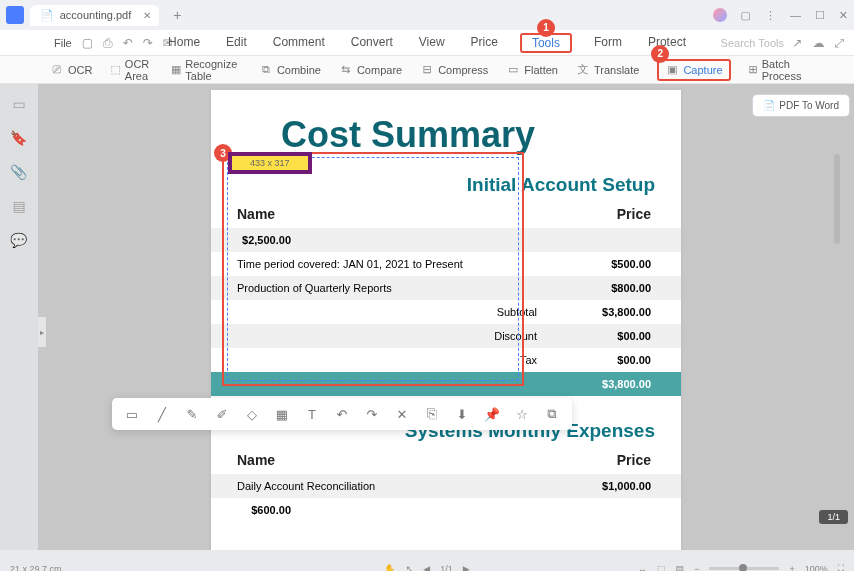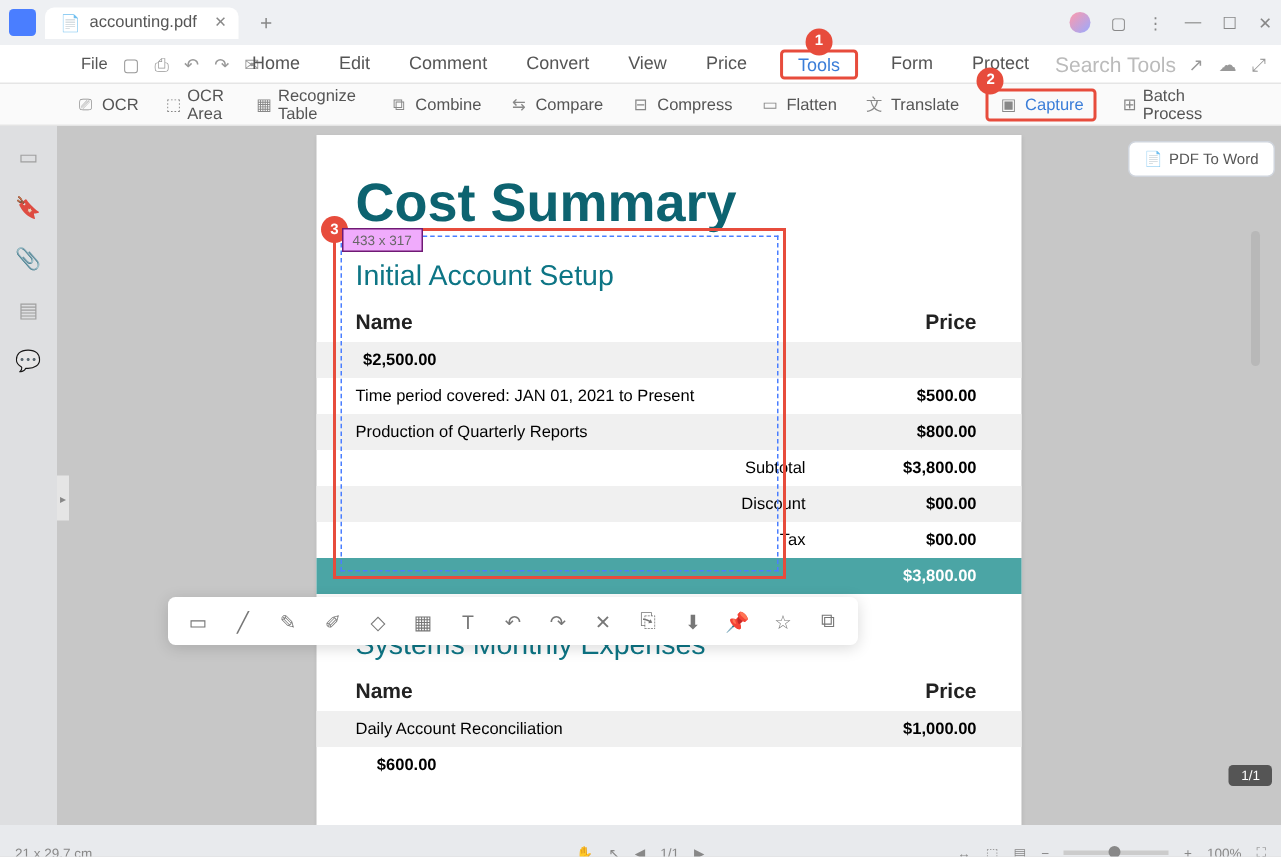--- a/index.html
+++ b/index.html
@@ -15,56 +15,56 @@
 .title-badge { width: 14px; height: 14px; border-radius: 50%; background: linear-gradient(135deg, #f9a, #9af); }
 
 .menubar { height: 26px; background: #fff; display: flex; align-items: center; padding: 0 10px; border-bottom: 1px solid #e5e5e5; position: relative; }
 .file-btn { font-size: 11px; color: #555; margin-right: 10px; padding-left: 44px; }
 .quick-icons { display: flex; gap: 10px; color: #999; font-size: 12px; }
 .main-tabs { position: absolute; left: 50%; transform: translateX(-50%); display: flex; gap: 18px; font-size: 12px; color: #555; }
 .main-tabs span { cursor: pointer; padding: 2px 4px; }
 .tools-tab { color: #3a7dd8; border: 2px solid #e74c3c; border-radius: 3px; padding: 1px 6px !important; position: relative; }
 .marker { width: 18px; height: 18px; background: #e74c3c; border-radius: 50%; color: #fff; font-size: 10px; font-weight: bold; display: flex; align-items: center; justify-content: center; position: absolute; }
 .marker1 { top: -16px; left: 50%; transform: translateX(-50%); }
-.search-tools { position: absolute; right: 70px; font-size: 14px; color: #bbb; }
+.search-tools { position: absolute; right: 70px; font-size: 11px; color: #bbb; }
 .right-icons { position: absolute; right: 10px; display: flex; gap: 10px; color: #999; font-size: 12px; }
 
 .toolbar { height: 28px; background: #fafafa; display: flex; align-items: center; padding: 0 50px; gap: 18px; font-size: 11px; color: #555; border-bottom: 1px solid #e5e5e5; }
 .tool-item { display: flex; align-items: center; gap: 4px; cursor: pointer; }
 .tool-icon { width: 14px; height: 14px; display: inline-flex; align-items: center; justify-content: center; color: #888; }
 .capture-item { border: 2px solid #e74c3c; border-radius: 3px; padding: 2px 6px; position: relative; color: #3a7dd8; }
 .marker2 { top: -16px; left: -8px; }
 
 .workspace { display: flex; height: calc(100% - 30px - 26px - 28px - 21px); position: relative; background: #d8d8d8; }
 .left-rail { width: 38px; background: #f5f6f8; display: flex; flex-direction: column; align-items: center; padding-top: 12px; gap: 18px; color: #aaa; font-size: 14px; }
 .left-rail-expand { position: absolute; left: 38px; top: 50%; width: 8px; height: 30px; background: #e5e5e5; color: #888; font-size: 8px; display: flex; align-items: center; justify-content: center; }
 .right-rail { position: absolute; right: 4px; top: 10px; }
 .pdf-to-word { background: #fff; border: 1px solid #d0d5dd; border-radius: 5px; padding: 5px 10px; font-size: 10px; color: #555; display: flex; align-items: center; gap: 4px; }
 .scrollbar-track { position: absolute; right: 14px; top: 70px; width: 6px; bottom: 50px; background: transparent; }
 .scrollbar-thumb { position: absolute; top: 0; width: 6px; height: 90px; background: #b8b8b8; border-radius: 3px; }
 
 .page-count-badge { position: absolute; right: 6px; bottom: 26px; background: #555; color: #fff; font-size: 9px; padding: 2px 8px; border-radius: 3px; }
 
 .doc-area { flex: 1; display: flex; justify-content: center; overflow: hidden; position: relative; }
 .page { width: 470px; background: #fff; margin-top: 6px; padding: 24px 0; box-shadow: 0 1px 3px rgba(0,0,0,0.1); }
-.page h1 { color: #0d6370; font-size: 36px; font-weight: 800; padding: 0 26px 8px; }
-.section-title { color: #0d7585; font-size: 19px; font-weight: 400; padding: 10px 26px 4px; }
+.page h1 { color: #0d6370; font-size: 36px; font-weight: 800; padding: 0 26px 8px; margin-left: 44px; }
+.section-title { color: #0d7585; font-size: 19px; font-weight: 700; padding: 10px 26px 4px; text-align: right; }
 .row { display: flex; padding: 6px 0; font-size: 11px; align-items: flex-end; }
 .row .name { flex: 1; padding-left: 26px; }
 .row .price { width: 110px; text-align: right; padding-right: 30px; font-weight: 600; }
 .header-row .name, .header-row .price { font-weight: 700; font-size: 14px; color: #222; }
 .stripe { background: #f0f0f0; }
 .sub-row .name { text-align: right; padding-right: 34px; }
 .total-row { background: #4ba5a5; }
 .total-row .price { color: #fff; }
 
 .selection { position: absolute; border: 2px solid #e74c3c; pointer-events: none; }
 .selection-inner { position: absolute; inset: 3px; border: 1px dashed #4a7eff; pointer-events: none; }
 .marker3 { top: -10px; left: -10px; }
-.dim-label { position: absolute; top: -2px; left: 4px; background: #f0abfc; border: 1px solid #701a75; font-size: 9px; padding: 2px 6px; color: #666; }
+.dim-label { position: absolute; top: -2px; left: 4px; background: #fde047; border: 4px solid #701a75; font-size: 9px; padding: 2px 18px; color: #666; }
 
 .capture-toolbar { position: absolute; background: #fff; border-radius: 5px; box-shadow: 0 2px 10px rgba(0,0,0,0.15); padding: 8px 12px; display: flex; gap: 14px; color: #777; font-size: 13px; }
 .capt-icon { width: 16px; height: 16px; display: flex; align-items: center; justify-content: center; cursor: pointer; }
 
 .statusbar { height: 37px; background: #e8eaed; display: flex; align-items: center; font-size: 9px; color: #888; padding: 0 10px; position: relative; }
 .status-center { position: absolute; left: 50%; transform: translateX(-50%); display: flex; gap: 10px; align-items: center; }
 .status-right { position: absolute; right: 10px; display: flex; gap: 10px; align-items: center; }
 .zoom-slider { width: 70px; height: 3px; background: #ccc; position: relative; }
 .zoom-slider::after { content: ""; position: absolute; width: 8px; height: 8px; background: #888; border-radius: 50%; top: -3px; left: 30px; }
 

